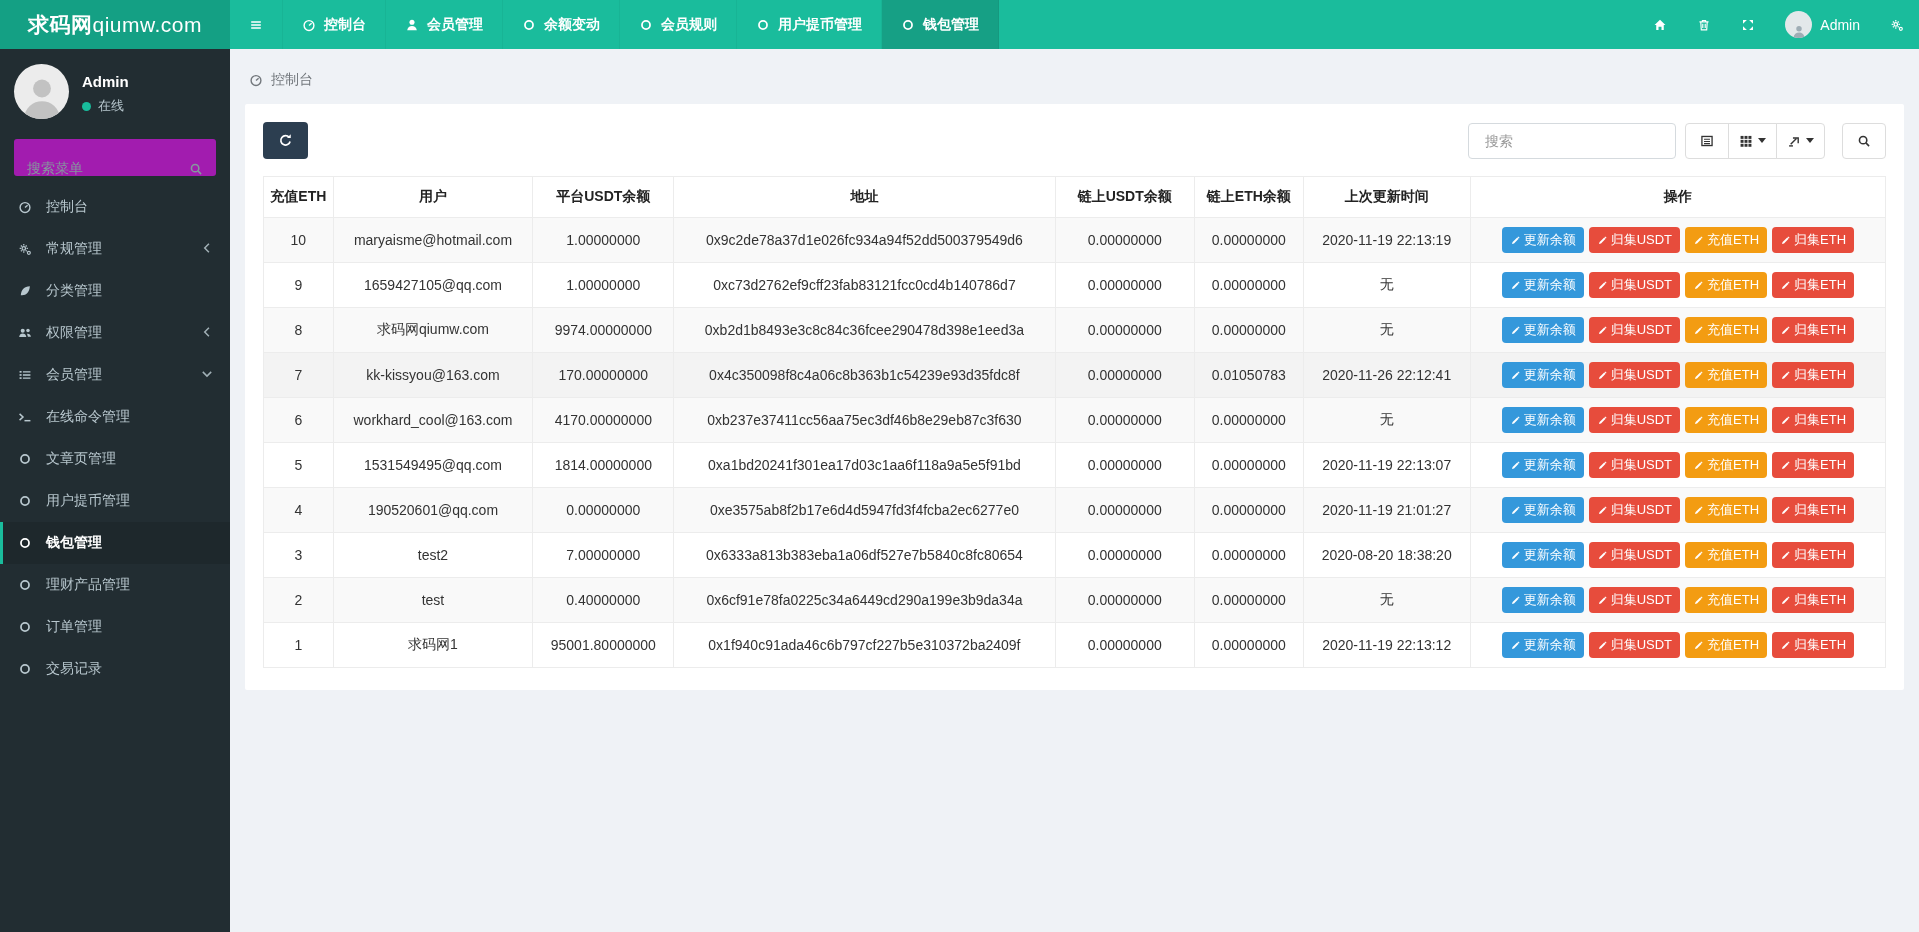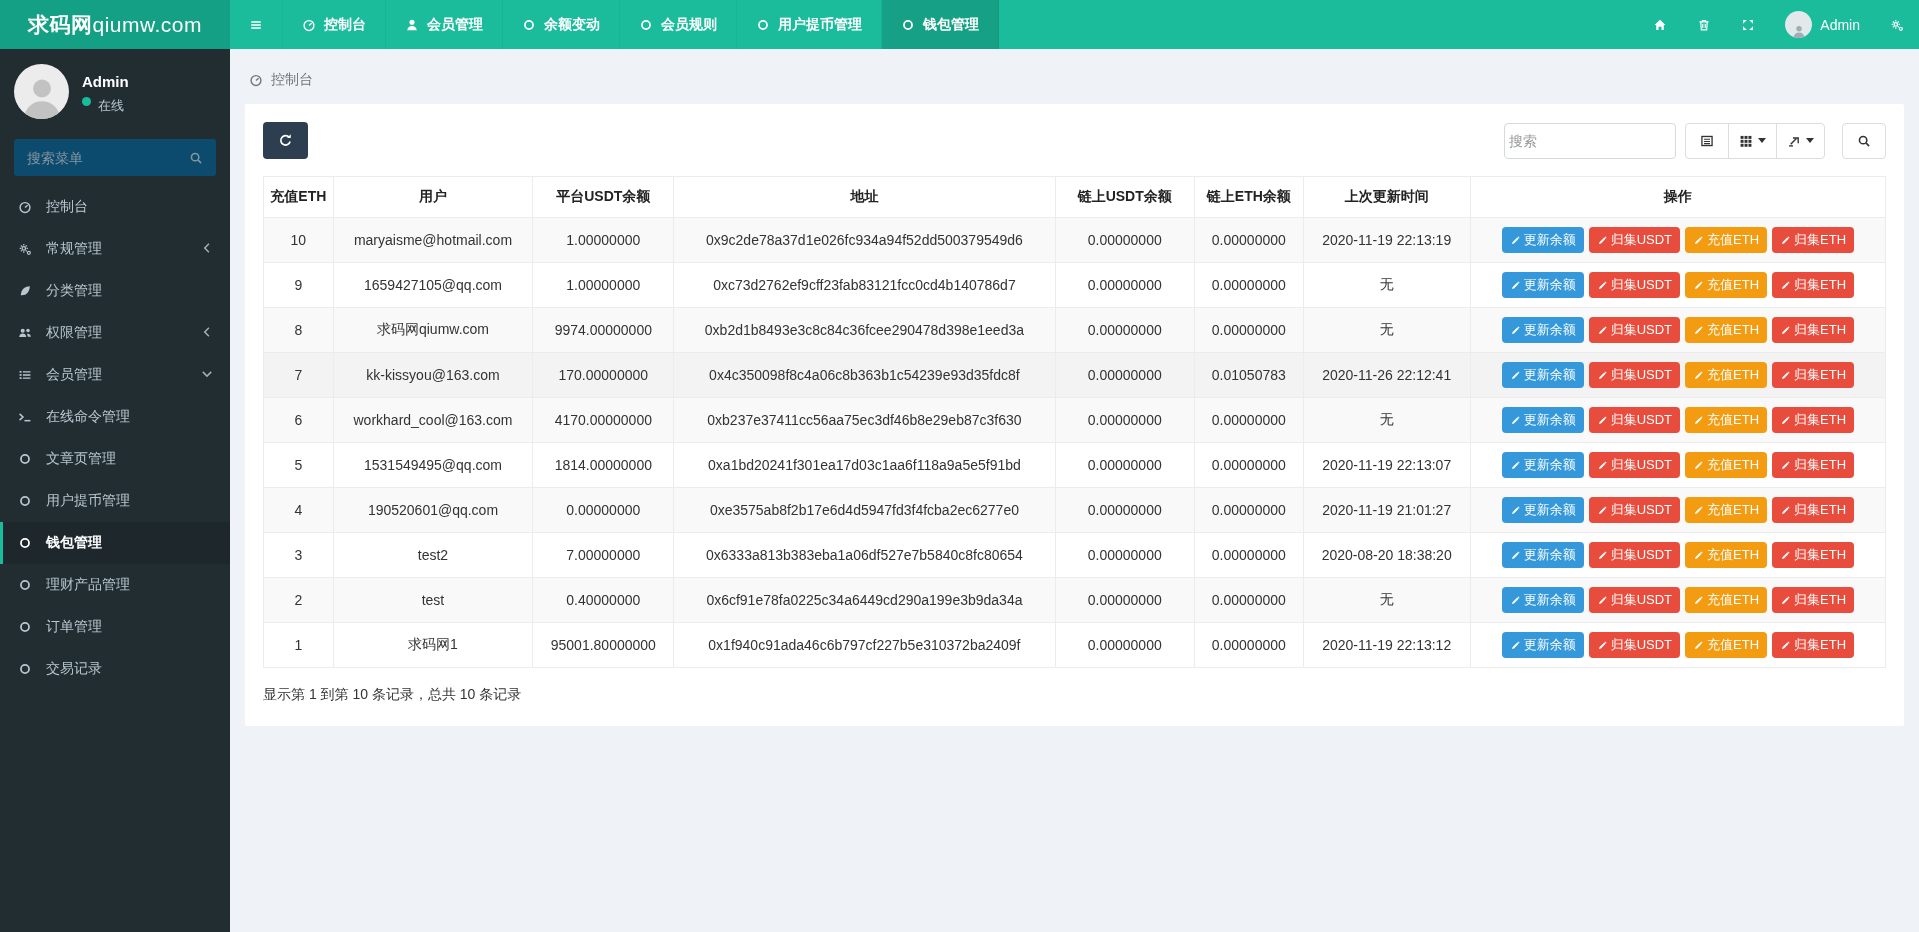--- a/index.html
+++ b/index.html
@@ -17,42 +17,42 @@
   .nav-item.active{background:#16a085}
   .nav-right{margin-left:auto;display:flex;align-items:stretch}
   .nav-right .nav-item{padding:0 15px;border-right:none;font-weight:normal}
   .avatar-sm{width:27px;height:27px;border-radius:50%;background:#e3e8ea;color:#9fadb5;display:flex;align-items:flex-end;justify-content:center;overflow:hidden;font-size:22px}
 
   
   .sidebar{position:absolute;top:49px;left:0;bottom:0;width:230px;background:#222d32;color:#b8c7ce}
   .user-panel{display:flex;gap:13px;padding:15px 14px 12px}
   .avatar-lg{width:55px;height:55px;border-radius:50%;background:#ececec;color:#c2c2c2;display:flex;align-items:flex-end;justify-content:center;overflow:hidden;font-size:46px;flex:none}
   .user-name{color:#fff;font-weight:bold;font-size:15px;margin-top:9px}
-  .user-status{font-size:13px;display:flex;gap:7px;margin-top:7px;cursor:pointer}
+  .user-status{font-size:13px;display:flex;align-items:center;gap:7px;margin-top:7px;cursor:pointer}
   .dot{width:9px;height:9px;border-radius:50%;background:#18bc9c}
-  .side-search{margin:8px 14px 10px;background:#0c4a6e;border-radius:3px;height:37px;display:flex;align-items:center;padding:0 13px;gap:4px}
+  .side-search{margin:8px 14px 10px;background:#a21caf;border-radius:3px;height:37px;display:flex;align-items:flex-end;padding:0 13px;gap:4px}
   .side-search input{flex:1;background:transparent;border:none;color:#ccc;font-size:14px;outline:none;min-width:0}
   .side-search input::placeholder{color:#86979e}
   .side-search .icon{color:#86979e;font-size:14px;cursor:pointer}
   .menu{list-style:none;margin-top:8px}
   .menu li{height:42px;display:flex;align-items:center;gap:12px;padding:0 14px 0 13px;font-size:14px;cursor:pointer;border-left:3px solid transparent}
   .menu li .icon{font-size:14px;width:18px;justify-content:center}
   .menu li.active{background:#1e282c;border-left-color:#1abc9c;color:#fff;font-weight:600}
   .menu .chev{margin-left:auto;font-size:12px;opacity:.85}
 
   
   .main{position:absolute;top:49px;left:230px;right:0;bottom:0;overflow:hidden}
   .breadcrumb{display:flex;align-items:center;gap:8px;padding:22px 19px 15px;font-size:14px;color:#73787d}
   .breadcrumb .icon{font-size:14px;color:#73787d}
   .card{background:#fff;margin:0 15px;padding:18px 18px 22px;border-radius:2px}
 
   .toolbar{display:flex;justify-content:space-between;align-items:center;margin-bottom:17px}
   .btn-refresh{width:45px;height:37px;border:none;border-radius:4px;background:#2c3e50;color:#fff;font-size:15px;display:flex;align-items:center;justify-content:center;cursor:pointer}
   .toolbar-right{display:flex;align-items:center}
-  .search-input{width:172px;height:36px;border:1px solid #d5dade;border-radius:4px;padding:0 4px;font-size:14px;color:#555;outline:none}
+  .search-input{width:208px;height:36px;border:1px solid #d5dade;border-radius:4px;padding:0 16px;font-size:14px;color:#555;outline:none}
   .search-input::placeholder{color:#999}
   .btn-group{display:flex;margin-left:9px}
   .tool-btn{height:36px;min-width:44px;padding:0 10px;background:#fff;border:1px solid #ddd;display:flex;align-items:center;justify-content:center;gap:5px;color:#333;font-size:14px;cursor:pointer}
   .btn-group .tool-btn{border-radius:0;margin-left:-1px}
   .btn-group .tool-btn:first-child{border-radius:4px 0 0 4px;margin-left:0}
   .btn-group .tool-btn:last-child{border-radius:0 4px 4px 0}
   .caret{width:0;height:0;border-left:4px solid transparent;border-right:4px solid transparent;border-top:5px solid #333;display:inline-block}
   .search-btn{margin-left:17px;border-radius:4px !important}
 
   table{width:100%;border-collapse:collapse;table-layout:fixed;font-size:14px;color:#333}
@@ -903,15 +903,14 @@
                     </svg>
                   </span>
                   <span>归集ETH</span>
                 </button>
               </div>
             </td>
           </tr>
         </tbody>
     </table>
 
-    <div class="records">显示第 1 到第 10 条记录，总共 10 条记录</div>
   </div>
 </main>
 
 </body></html>

